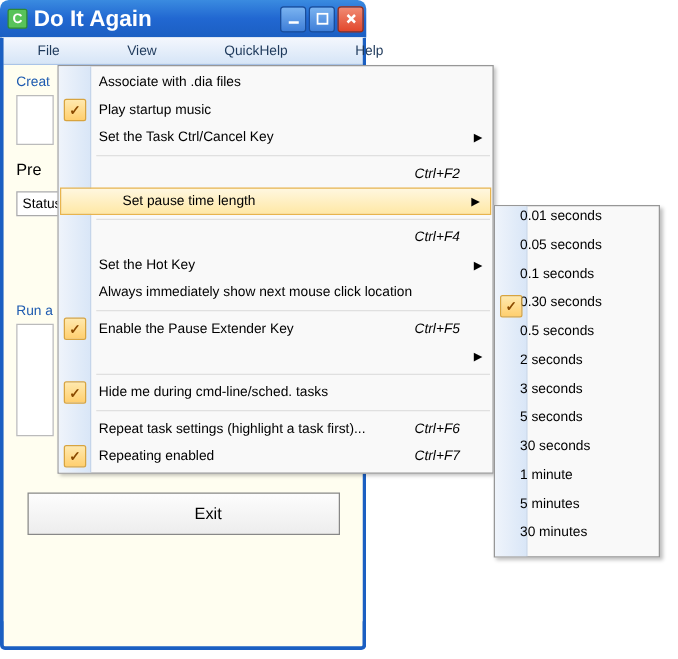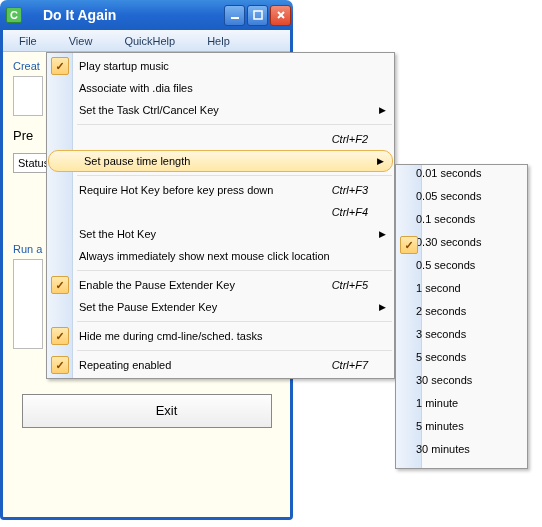--- a/index.html
+++ b/index.html
@@ -1,43 +1,43 @@
 <!DOCTYPE html>
 <html><head>
 <meta charset="utf-8">
 <style>
 * { box-sizing: border-box; margin: 0; padding: 0; font-family: Tahoma, sans-serif; font-size: 11px; }
 body { background: #fff; width: 542px; height: 527px; position: relative; overflow: hidden; }
 
 
 .titlebar { height: 30px; background: linear-gradient(to bottom, #3a8be0 0%, #2167d1 50%, #1b5fc2 100%); display: flex; align-items: center; padding: 0 2px 0 6px; border-top-left-radius: 7px; border-top-right-radius: 7px; width: 293px; position: relative; }
 .titlebar .icon { width: 16px; height: 16px; background: #58c35a; border: 1px solid #2e8a31; border-radius: 2px; position: relative; margin-right: 5px; display:flex;align-items:center;justify-content:center;color:#fff;font-weight:bold;font-size:10px; }
-.titlebar .title { color: #fff; font-weight: bold; font-size: 14px; flex:1;margin-left:16px; }
+.titlebar .title { color: #fff; font-weight: bold; font-size: 18px; flex:1; }
 .titlebar .btns { display: flex; gap: 2px; }
 .titlebar .btn { width: 21px; height: 21px; background: linear-gradient(to bottom, #7ab3f0, #3e7ed8); border: 1px solid #1a4d9a; border-radius: 3px; display:flex; align-items:center; justify-content:center; color:#fff; font-weight:bold; font-family: Arial; }
 .titlebar .btn.close { background: linear-gradient(to bottom, #f08b74, #e2472c); border-color:#a02c12; }
 
 
 .window { width: 293px; border: 3px solid #1b5fc2; border-top: none; border-bottom-left-radius: 4px; border-bottom-right-radius:4px; background: #fffef0; position: relative; height: 490px; }
 .menubar { background: linear-gradient(to bottom, #f4f7fd, #d6e5f7); height: 22px; display:flex; align-items:stretch; border-bottom:1px solid #a9c4e8; }
-.menubar .mitem { padding: 0 16px; display:flex; align-items:center; color:#1e395b; cursor:default; }
+.menubar .mitem { padding: 0 27px; display:flex; align-items:center; color:#1e395b; cursor:default; }
 .menubar .mitem.active { background: linear-gradient(to bottom,#fff2c8,#ffd76b); border:1px solid #d8a43f; border-top:none; border-bottom:none; }
 
 .clientarea { padding: 8px 10px; background:#fffef0; height: 445px; position:relative; }
 .label-blue { color:#1e5bb0; font-size:11px; margin-bottom:4px; }
 .inset { border:1px solid #aaa; background:#fff; padding:3px 4px; font-size:11px; color:#000; }
 .bottom-text { text-align:center; color:#000; font-size:13px; margin-top: 15px; }
 .exit-btn { display:block; margin: 15px auto; width: 250px; height: 34px; border:1px solid #888; background:linear-gradient(to bottom,#fdfdfd,#ededed); font-size:13px; text-align:center; line-height:32px; cursor:default;padding-left:40px; }
 
 
 .dropdown { position:absolute; left:46px; top:52px; width:349px; background:#f9f9f9; border:1px solid #979797; box-shadow: 2px 2px 3px rgba(0,0,0,0.25); z-index:10; }
 .dropdown .iconcol { position:absolute; left:0; top:0; bottom:0; width:26px; background: linear-gradient(to right, #eff4fb, #d9e6f7); border-right:1px solid #c5d5ea; }
 .dropdown .items { position:relative; padding: 2px 0; }
 .dropdown .item { height:22px; display:flex; align-items:center; padding-left:32px; padding-right:30px; position:relative; color:#000; cursor:default; }
-.dropdown .item.hl { background: linear-gradient(to bottom, #fff7df, #ffe8a6); border:1px solid #e8b44d; border-radius:10px; margin:0 1px; padding-left:35px; }
+.dropdown .item.hl { background: linear-gradient(to bottom, #fff7df, #ffe8a6); border:1px solid #e8b44d; border-radius:0; margin:0 1px; padding-left:49px; }
 .dropdown .item .shortcut { position:absolute; right:26px; color:#000;font-style:italic; }
 .dropdown .item .arrow { position:absolute; right:8px; font-size:9px; }
 .dropdown .sep { height:1px; background:#e0e0e0; margin: 3px 2px 3px 30px; }
 .dropdown .chk { position:absolute; left:4px; width:18px; height:18px; background: linear-gradient(to bottom,#ffe9ae,#ffcf6f); border:1px solid #d8a43f; border-radius:2px; display:flex; align-items:center; justify-content:center; }
 .dropdown .chk::after { content:"✓"; font-size:11px; color:#8a4a00; font-weight:bold; }
 
 
 .submenu { position:absolute; left:395px; top:164px; width:133px; background:#f9f9f9; border:1px solid #979797; box-shadow:2px 2px 3px rgba(0,0,0,.25); z-index:20; }
 .submenu .iconcol { position:absolute; left:0; top:0; bottom:0; width:26px; background: linear-gradient(to right, #eff4fb, #d9e6f7); border-right:1px solid #c5d5ea; }
 .submenu .items { position:relative; padding:2px 0; }
@@ -91,69 +91,68 @@
 
     <div class="bottom-text">Press SCROLL LOCK to cancel.</div>
     <div class="exit-btn">Exit</div>
   </div>
 </div>
 
 <div class="dropdown">
   <div class="iconcol"></div>
   <div class="items" id="options-items">
       <div class="item">
+        <span>Associate with .dia files</span>
+      </div>
+      <div class="item">
         <div class="chk"></div>
         <span>Play startup music</span>
-      </div>
-      <div class="item">
-        <span>Associate with .dia files</span>
       </div>
       <div class="item">
         <span>Set the Task Ctrl/Cancel Key</span>
         <span class="arrow">▶</span>
       </div>
       <div class="sep"></div>
       <div class="item">
         <span class="shortcut">Ctrl+F2</span>
       </div>
       <div class="item hl">
         <span>Set pause time length</span>
         <span class="arrow">▶</span>
       </div>
       <div class="sep"></div>
       <div class="item">
-        <span>Require Hot Key before key press down</span>
-        <span class="shortcut">Ctrl+F3</span>
-      </div>
-      <div class="item">
         <span class="shortcut">Ctrl+F4</span>
       </div>
       <div class="item">
         <span>Set the Hot Key</span>
         <span class="arrow">▶</span>
       </div>
       <div class="item">
         <span>Always immediately show next mouse click location</span>
       </div>
       <div class="sep"></div>
       <div class="item">
         <div class="chk"></div>
         <span>Enable the Pause Extender Key</span>
         <span class="shortcut">Ctrl+F5</span>
       </div>
       <div class="item">
-        <span>Set the Pause Extender Key</span>
         <span class="arrow">▶</span>
       </div>
       <div class="sep"></div>
       <div class="item">
         <div class="chk"></div>
         <span>Hide me during cmd-line/sched. tasks</span>
       </div>
       <div class="sep"></div>
+      <div class="item">
+        <span>Repeat task settings (highlight a task first)...</span>
+        <span class="shortcut">Ctrl+F6</span>
+      </div>
       <div class="item">
         <div class="chk"></div>
         <span>Repeating enabled</span>
         <span class="shortcut">Ctrl+F7</span>
       </div>
     </div>
 </div>
 
 <div class="submenu">
   <div class="iconcol"></div>
@@ -168,23 +167,20 @@
         <span>0.1 seconds</span>
       </div>
       <div class="item">
         <div class="chk"></div>
         <span>0.30 seconds</span>
       </div>
       <div class="item">
         <span>0.5 seconds</span>
       </div>
       <div class="item">
-        <span>1 second</span>
-      </div>
-      <div class="item">
         <span>2 seconds</span>
       </div>
       <div class="item">
         <span>3 seconds</span>
       </div>
       <div class="item">
         <span>5 seconds</span>
       </div>
       <div class="item">
         <span>30 seconds</span>

